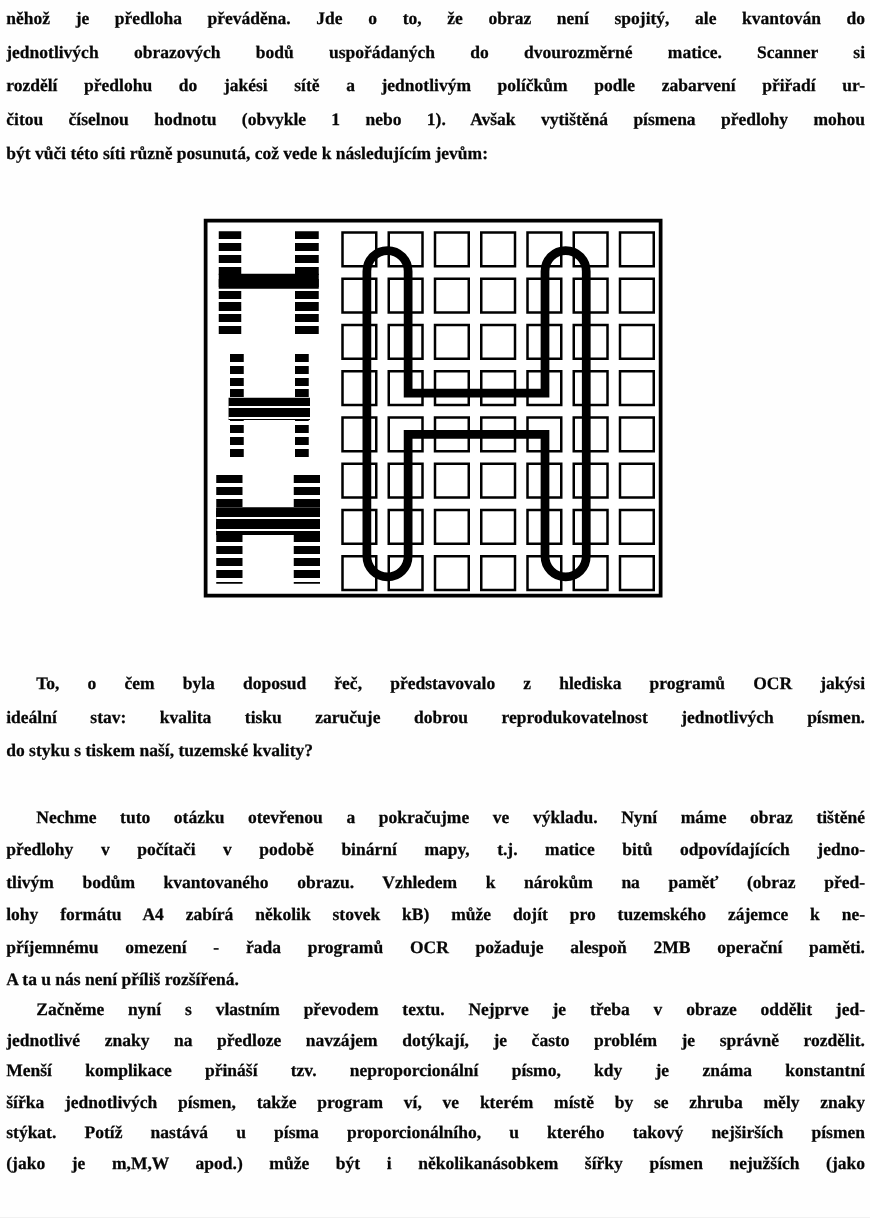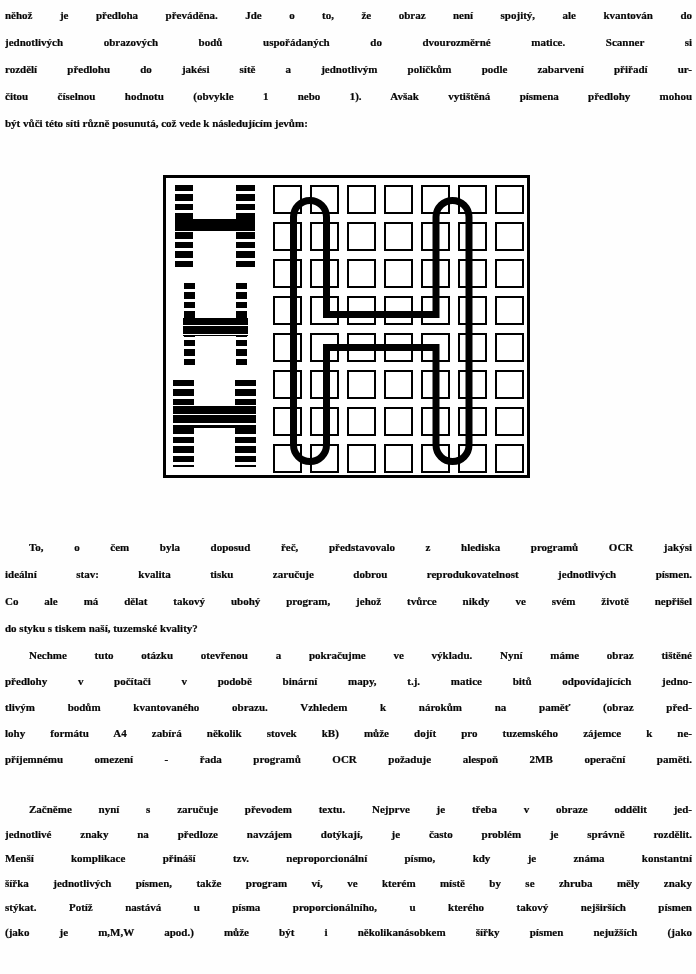--- a/index.html
+++ b/index.html
@@ -10,21 +10,21 @@
     background:#fefefe;
     overflow:hidden;
     font-family:"Liberation Serif", serif;
     font-weight:700;
     color:#070707;
     -webkit-text-stroke:0.2px #070707;
   }
   
   .textblock{
     position:absolute;left:5px;width:687px;
-    font-size:11px;
+    font-size:14px;
     letter-spacing:0px;
   }
   .p1{top:2px;line-height:27px;}
   .p2{top:534px;line-height:27px;}
   .p3{top:642px;line-height:26px;}
   .p4{top:797px;line-height:24.6px;}
   .line{
     text-align:justify;
     text-align-last:justify;
     white-space:normal;
@@ -186,32 +186,32 @@
                L 160.5 169.5
                L 160.5 267
                A 16.5 16.5 0 0 1 127.5 267
                Z" fill="none" stroke="#000000" stroke-width="7" stroke-linejoin="miter"></path>
     </svg>
   </figure>
 
   <section class="textblock p2 indent">
       <div class="line">To, o čem byla doposud řeč, představovalo z hlediska programů OCR jakýsi</div>
       <div class="line">ideální stav: kvalita tisku zaručuje dobrou reprodukovatelnost jednotlivých písmen.</div>
-      <div class="line">Co ale má dělat takový ubohý program, jehož tvůrce nikdy ve svém životě nepřišel</div>
       <div class="line noj">do styku s tiskem naší, tuzemské kvality?</div>
     </section>
   <section class="textblock p3 indent">
       <div class="line">Nechme tuto otázku otevřenou a pokračujme ve výkladu. Nyní máme obraz tištěné</div>
       <div class="line">předlohy v počítači v podobě binární mapy, t.j. matice bitů odpovídajících jedno-</div>
       <div class="line">tlivým bodům kvantovaného obrazu. Vzhledem k nárokům na paměť (obraz před-</div>
       <div class="line">lohy formátu A4 zabírá několik stovek kB) může dojít pro tuzemského zájemce k ne-</div>
       <div class="line">příjemnému omezení - řada programů OCR požaduje alespoň 2MB operační paměti.</div>
+      <div class="line noj">A ta u nás není příliš rozšířená.</div>
     </section>
   <section class="textblock p4 indent">
-      <div class="line">Začněme nyní s zaručuje převodem textu. Nejprve je třeba v obraze oddělit jed-</div>
+      <div class="line">Začněme nyní s vlastním převodem textu. Nejprve je třeba v obraze oddělit jed-</div>
       <div class="line">jednotlivé znaky na předloze navzájem dotýkají, je často problém je správně rozdělit.</div>
       <div class="line">Menší komplikace přináší tzv. neproporcionální písmo, kdy je známa konstantní</div>
       <div class="line">šířka jednotlivých písmen, takže program ví, ve kterém místě by se zhruba měly znaky</div>
       <div class="line">stýkat. Potíž nastává u písma proporcionálního, u kterého takový nejširších písmen</div>
       <div class="line">(jako je m,M,W apod.) může být i několikanásobkem šířky písmen nejužších (jako</div>
     </section>
 
 </div>
 
 </body></html>

